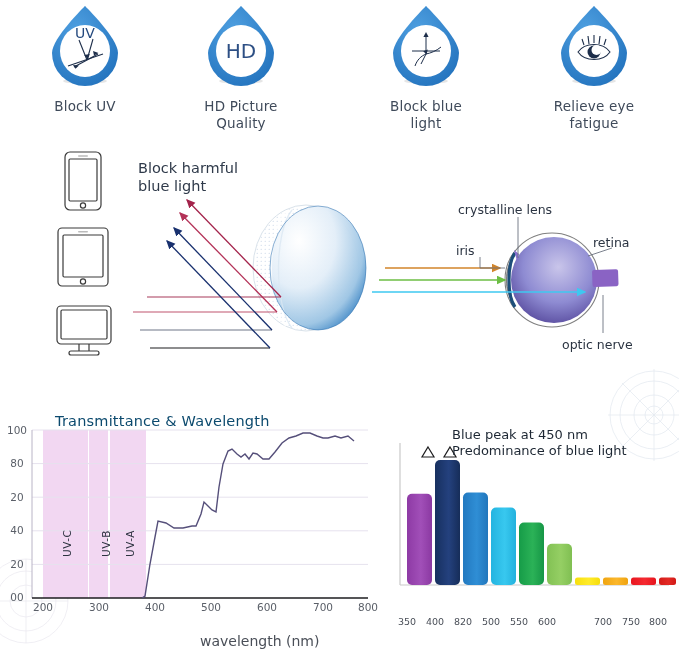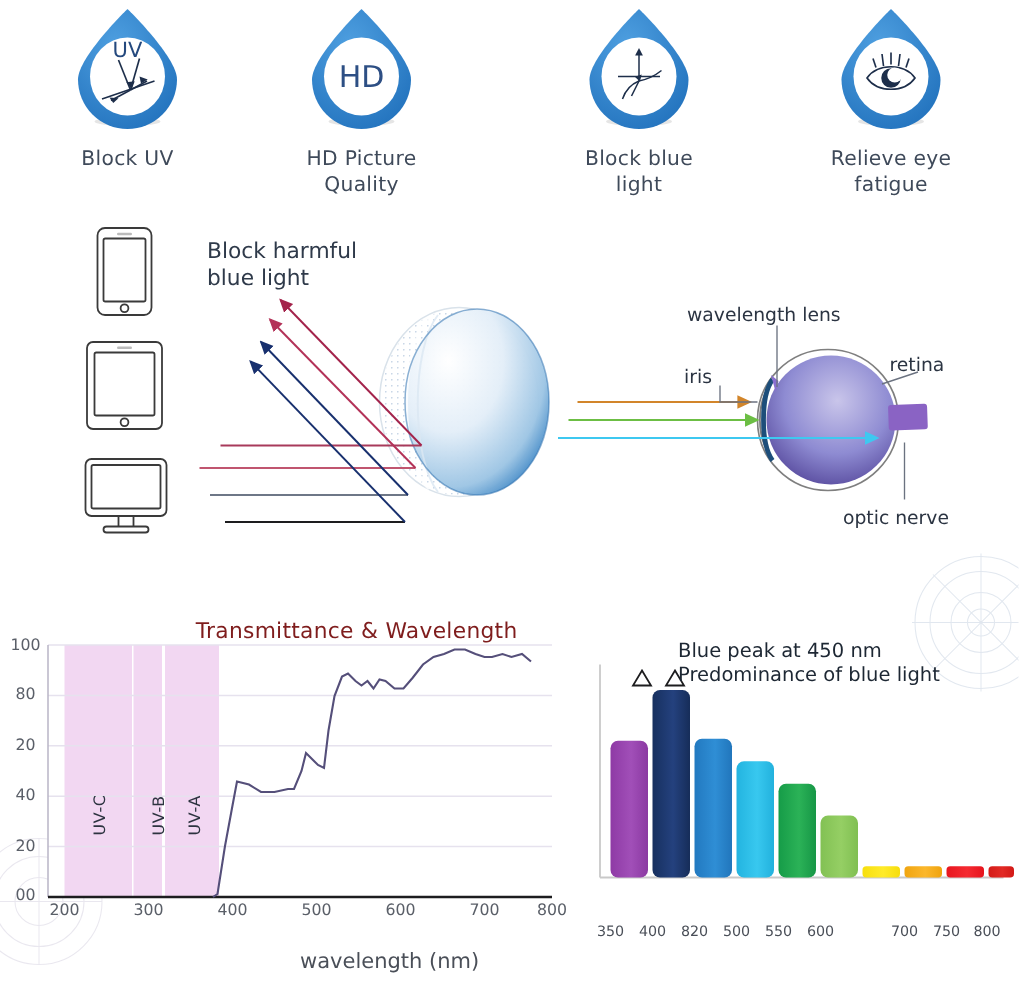--- a/index.html
+++ b/index.html
@@ -32,22 +32,22 @@
   }
   .eyeLabel{position:absolute;font-size:12.5px;color:#2b3442;white-space:nowrap;}
   .lbl-crys{left:458px;top:62px;}
   .lbl-iris{left:456px;top:103px;}
   .lbl-retina{left:593px;top:95px;}
   .lbl-optic{left:562px;top:197px;}
 
   
   .charts{position:absolute;left:0;top:385px;width:679px;height:269px;}
   .chartTitle{
-    position:absolute;left:55px;top:28px;width:290px;text-align:right;
-    font-size:14.5px;color:#7f1d1d;letter-spacing:.2px;
+    position:absolute;left:55px;top:28px;width:290px;text-align:left;
+    font-size:14.5px;color:#0c4a6e;letter-spacing:.2px;
   }
   .axlabel{
     position:absolute;left:200px;top:248px;font-size:14px;color:#4a4f58;
   }
   .ytick{position:absolute;font-size:10.5px;color:#5a5f68;text-align:center;width:26px;}
   .xtick{position:absolute;font-size:10.5px;color:#5a5f68;text-align:center;width:34px;}
   .uvtext{
     position:absolute;font-size:10.5px;color:#2d3340;
     transform:rotate(-90deg);transform-origin:left top;white-space:nowrap;
     letter-spacing:.5px;
@@ -277,21 +277,21 @@
       </g>
 
       <g stroke="#6b7280" stroke-width=".9" fill="none">
         <path d="M518 77 L518 118"></path>
         <path d="M480 117 L480 128 L505 128"></path>
         <path d="M612 108 L588 116"></path>
         <path d="M603 193 L603 155"></path>
       </g>
     </svg>
 
-    <div class="eyeLabel lbl-crys">wavelength lens</div>
+    <div class="eyeLabel lbl-crys">crystalline lens</div>
     <div class="eyeLabel lbl-iris">iris</div>
     <div class="eyeLabel lbl-retina">retina</div>
     <div class="eyeLabel lbl-optic">optic nerve</div>
   </div>
 
   <div class="charts">
 
     <svg class="watermark" style="left:598px;top:-20px;" width="90" height="110">
       <g fill="none" stroke="#5f7fa8" stroke-width=".7">
         <circle cx="56" cy="50" r="44"></circle>

